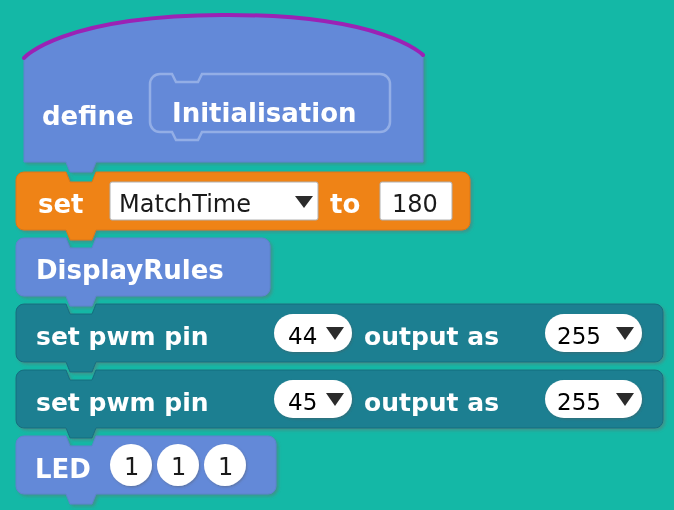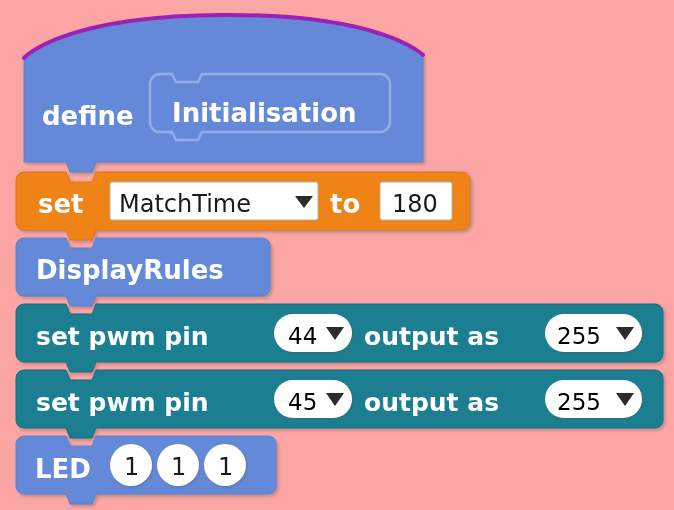--- a/index.html
+++ b/index.html
@@ -11,21 +11,21 @@
   body {
     width: 674px;
     height: 510px;
     overflow: hidden;
     font-family: "DejaVu Sans", sans-serif;
   }
   #canvas {
     position: relative;
     width: 674px;
     height: 510px;
-    background: #fca5a5;
+    background: #14b8a6;
   }
   #blocks-svg {
     position: absolute;
     left: 0;
     top: 0;
     width: 674px;
     height: 510px;
     display: block;
   }
   .blk-label {

